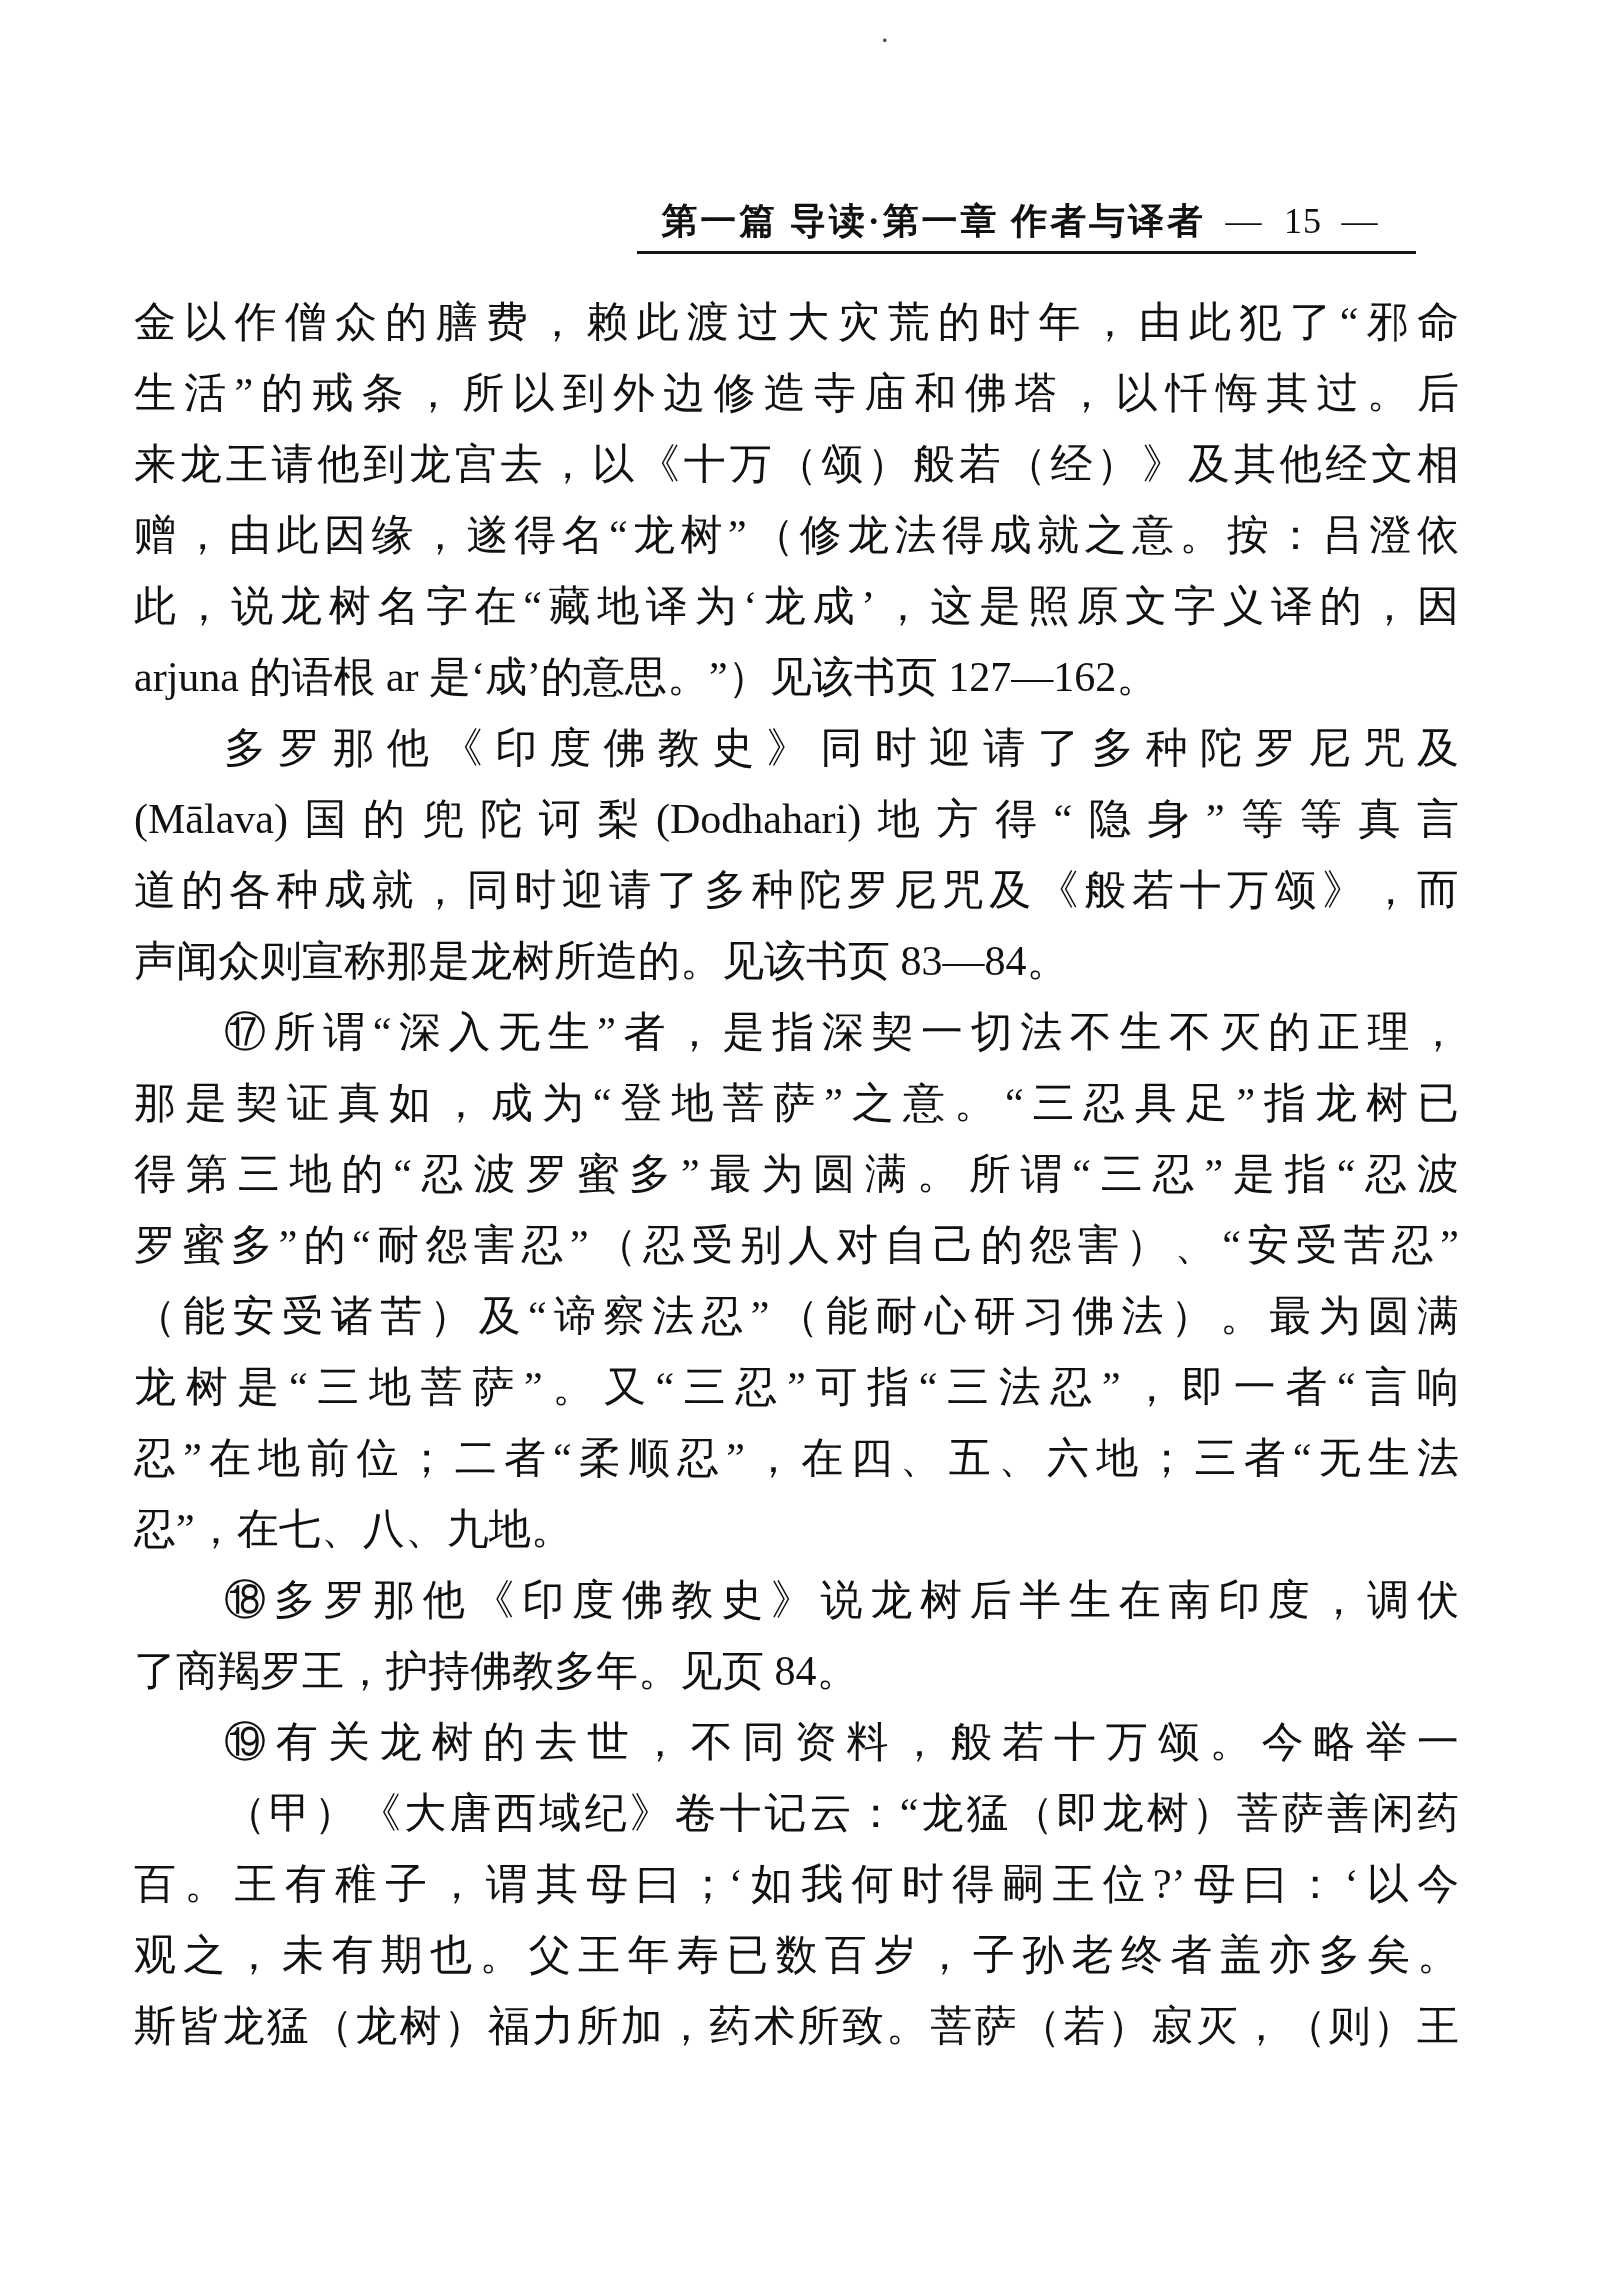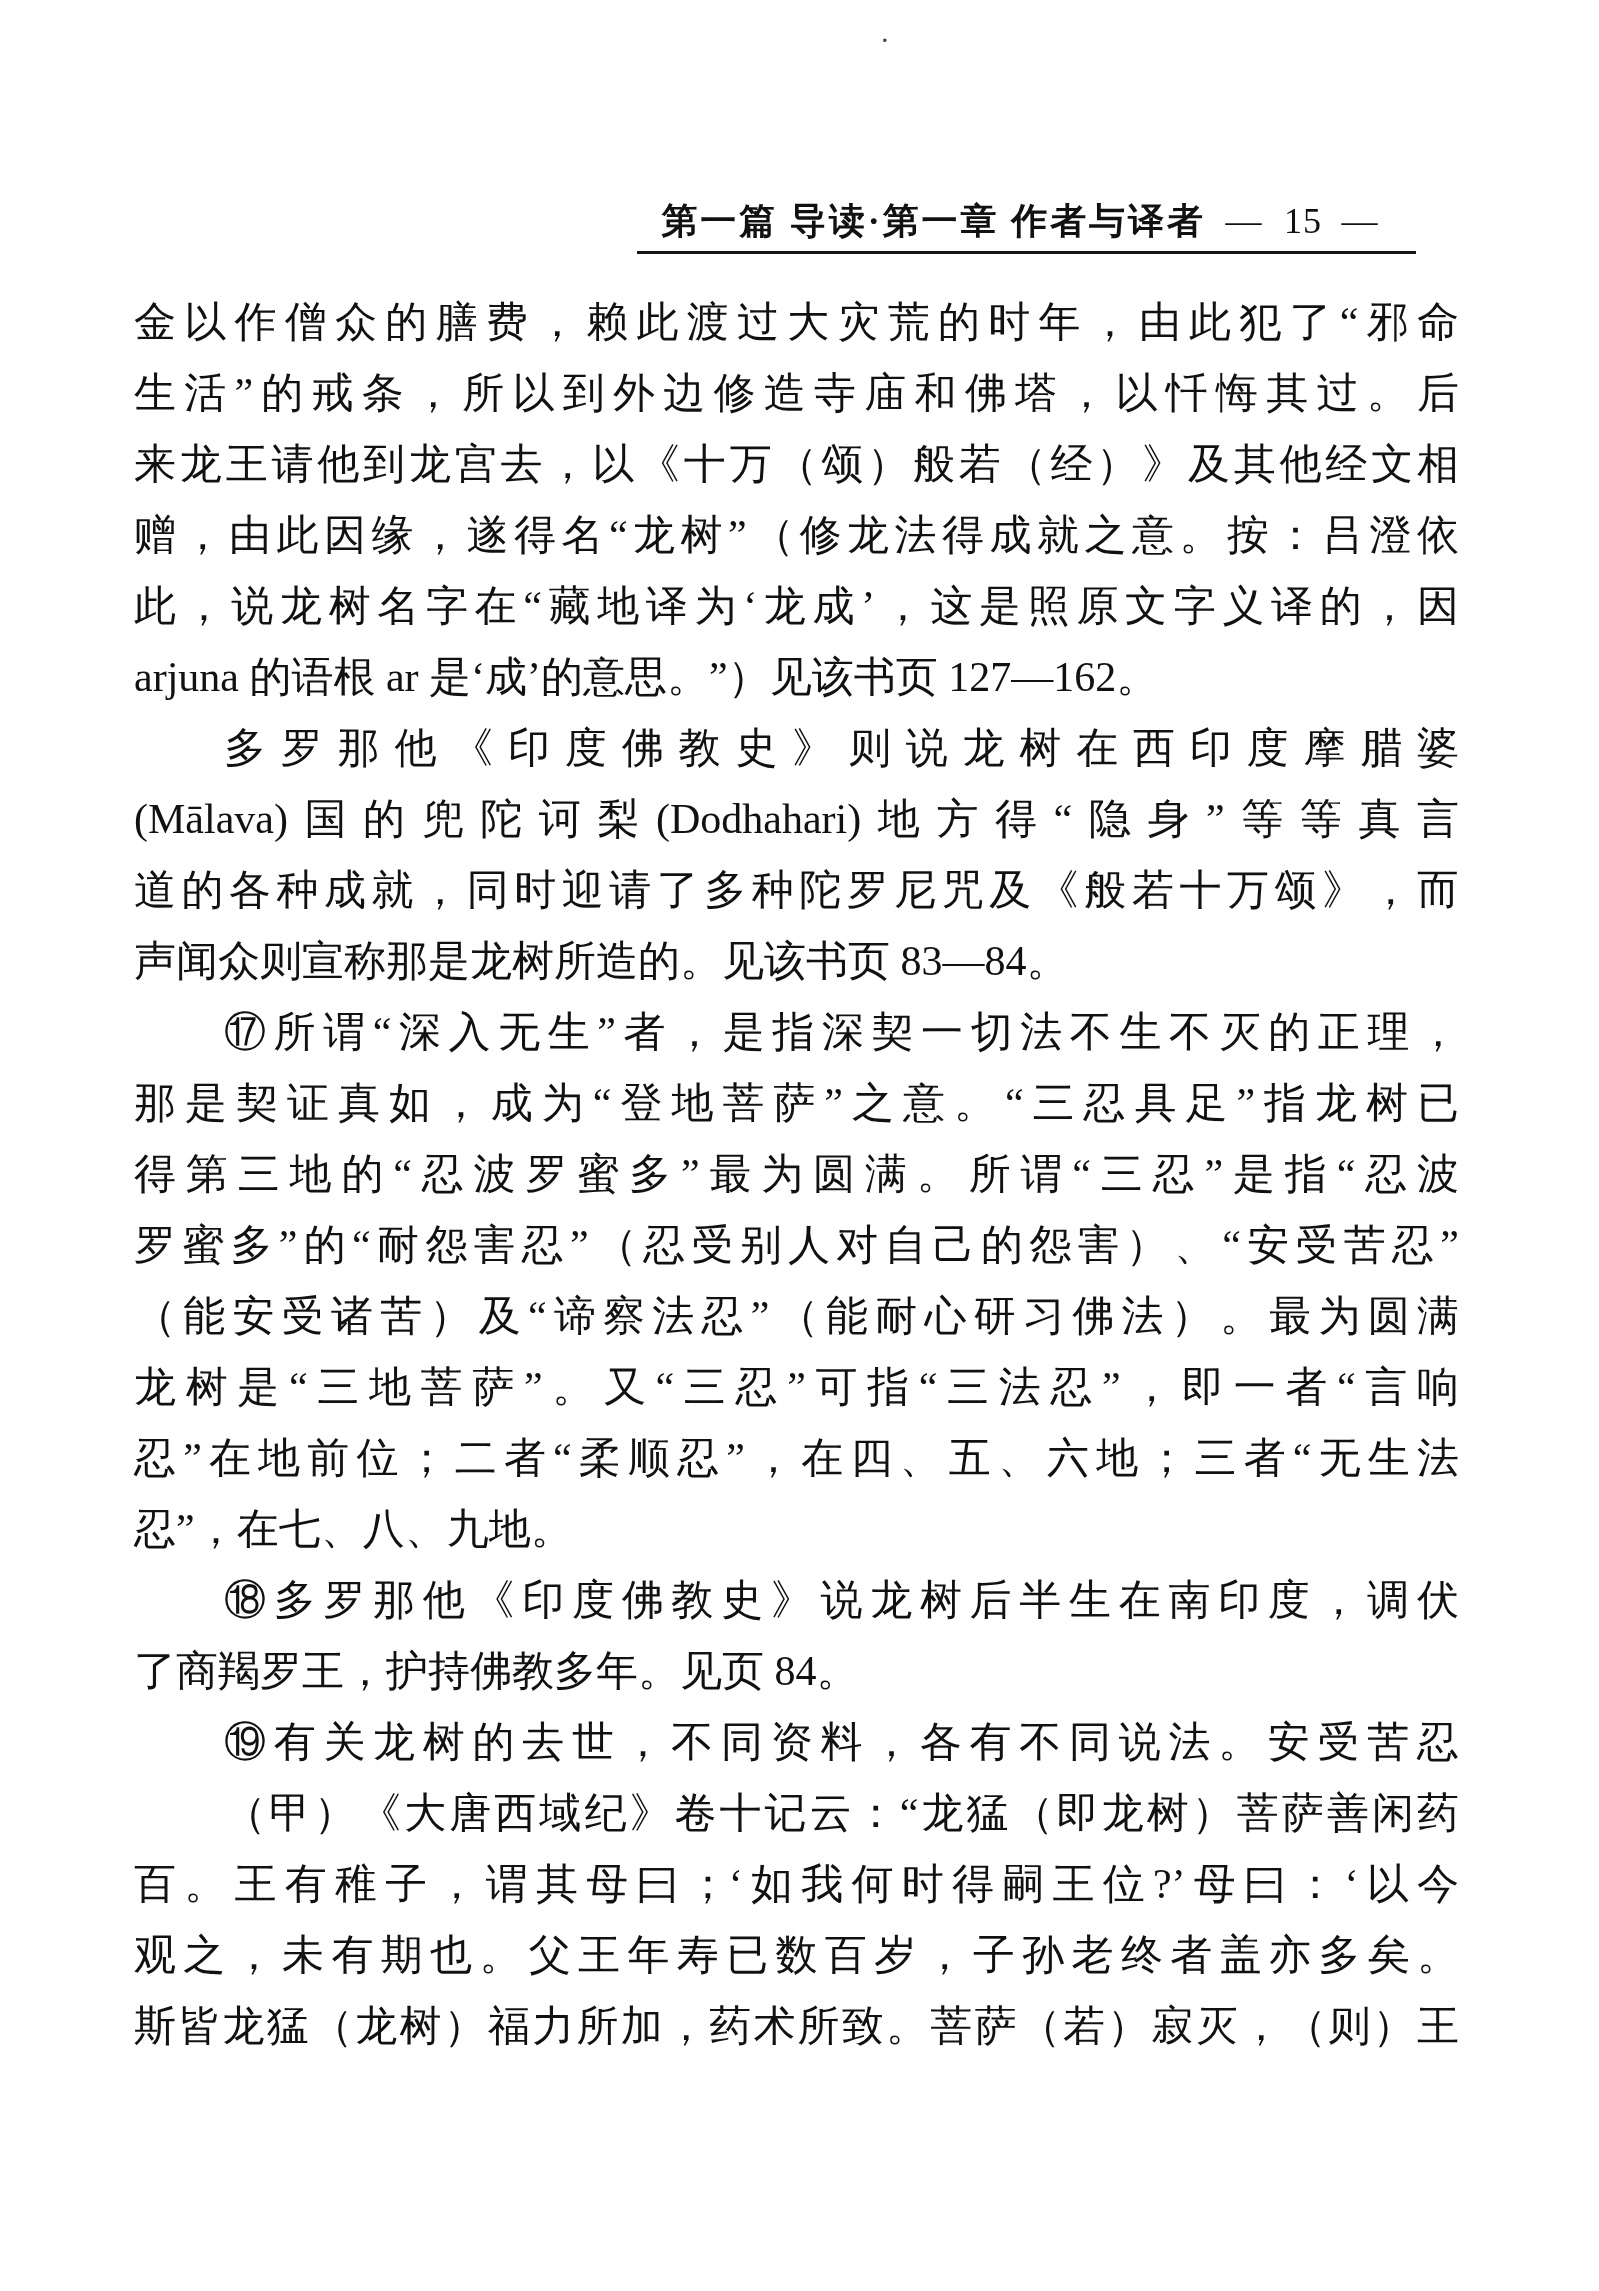--- a/index.html
+++ b/index.html
@@ -51,35 +51,35 @@
 
   <div class="header-rule"></div>
 
   <div class="body-text">
     <div class="line">金以作僧众的膳费，赖此渡过大灾荒的时年，由此犯了“邪命</div>
     <div class="line">生活”的戒条，所以到外边修造寺庙和佛塔，以忏悔其过。后</div>
     <div class="line">来龙王请他到龙宫去，以《十万（颂）般若（经）》及其他经文相</div>
     <div class="line">赠，由此因缘，遂得名“龙树”（修龙法得成就之意。按：吕澄依</div>
     <div class="line">此，说龙树名字在“藏地译为‘龙成’，这是照原文字义译的，因</div>
     <div class="line short">arjuna 的语根 ar 是‘成’的意思。”）见该书页 127—162。</div>
-    <div class="line indent">多罗那他《印度佛教史》则说龙树在西印度摩腊婆</div>
+    <div class="line indent">多罗那他《印度佛教史》同时迎请了多种陀罗尼咒及</div>
     <div class="line">(Mālava)国的兜陀诃梨(Dodhahari)地方得“隐身”等等真言</div>
     <div class="line">道的各种成就，同时迎请了多种陀罗尼咒及《般若十万颂》，而</div>
     <div class="line short">声闻众则宣称那是龙树所造的。见该书页 83—84。</div>
     <div class="line indent">⑰所谓“深入无生”者，是指深契一切法不生不灭的正理，</div>
     <div class="line">那是契证真如，成为“登地菩萨”之意。“三忍具足”指龙树已</div>
     <div class="line">得第三地的“忍波罗蜜多”最为圆满。所谓“三忍”是指“忍波</div>
     <div class="line">罗蜜多”的“耐怨害忍”（忍受别人对自己的怨害）、“安受苦忍”</div>
     <div class="line">（能安受诸苦）及“谛察法忍”（能耐心研习佛法）。最为圆满</div>
     <div class="line">龙树是“三地菩萨”。又“三忍”可指“三法忍”，即一者“言响</div>
     <div class="line">忍”在地前位；二者“柔顺忍”，在四、五、六地；三者“无生法</div>
     <div class="line short">忍”，在七、八、九地。</div>
     <div class="line indent">⑱多罗那他《印度佛教史》说龙树后半生在南印度，调伏</div>
     <div class="line short">了商羯罗王，护持佛教多年。见页 84。</div>
-    <div class="line indent">⑲有关龙树的去世，不同资料，各有不同说法。安受苦忍</div>
+    <div class="line indent">⑲有关龙树的去世，不同资料，般若十万颂。今略举一</div>
     <div class="line indent">（甲）《大唐西域纪》卷十记云：“龙猛（即龙树）菩萨善闲药</div>
     <div class="line">百。王有稚子，谓其母曰；‘如我何时得嗣王位?’母曰：‘以今</div>
     <div class="line">观之，未有期也。父王年寿已数百岁，子孙老终者盖亦多矣。</div>
     <div class="line">斯皆龙猛（龙树）福力所加，药术所致。菩萨（若）寂灭，（则）王</div>
   </div>
 
 </div>
 
 
 </body></html>

